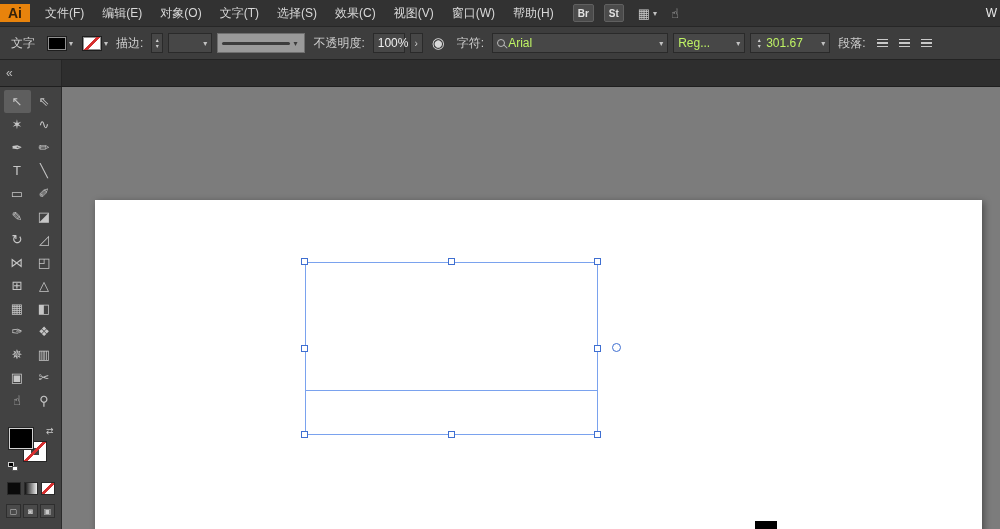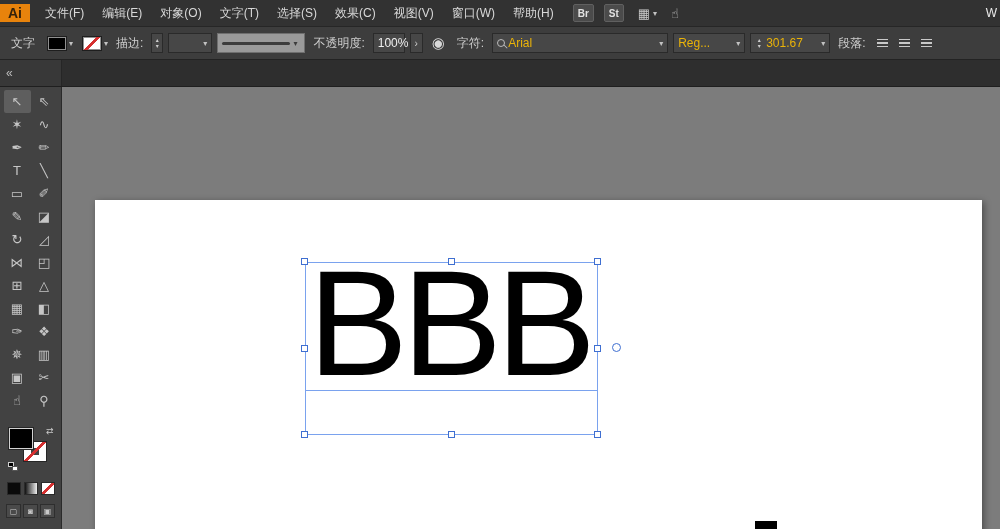--- a/index.html
+++ b/index.html
@@ -26,21 +26,21 @@
   .cb-label{margin:0 3px;text-align:right;}
   .cb-link{text-underline-offset:2px;margin:0 3px;cursor:pointer;}
   .swatch-group{display:flex;align-items:center;gap:2px;margin-left:4px;}
   .swatch{width:20px;height:15px;border:1px solid #1e1e1e;box-shadow:inset 0 0 0 1px #909090;position:relative;overflow:hidden;}
   .fill-black{background:#000;}
   .stroke-none{background:#fff;}
   .stroke-none::after{content:"";position:absolute;inset:0;background:linear-gradient(135deg,transparent 43%,#d53030 43%,#d53030 57%,transparent 57%);}
   .spinner{display:flex;flex-direction:column;justify-content:center;width:12px;height:20px;background:#474747;border:1px solid #2a2a2a;}
   .spinner span{font-size:6px;line-height:6px;text-align:center;color:#ccc;}
   .combo{height:20px;background:#474747;border:1px solid #2a2a2a;display:flex;align-items:center;padding:0 4px;gap:3px;}
-  .combo .val{flex:1;overflow:hidden;color:#eab308;}
+  .combo .val{flex:1;overflow:hidden;color:#bef264;}
   .combo.disabled{background:#9a9a9a;border-color:#6f6f6f;}
   .profile-line{width:68px;height:3px;background:#3c3c3c;border-radius:2px;}
   .field{height:20px;background:#474747;border:1px solid #2a2a2a;color:#efefef;display:flex;align-items:center;padding:0 4px;}
   .mini-btn{width:13px;height:20px;background:#474747;border:1px solid #2a2a2a;display:flex;align-items:center;justify-content:center;font-size:10px;color:#ccc;}
   .recolor{font-size:15px;color:#d8d8d8;margin:0 4px;}
   .mag{width:8px;height:8px;border:1px solid #bbb;border-radius:50%;position:relative;flex:none;}
   .mag::after{content:"";position:absolute;width:5px;height:1px;background:#bbb;transform:rotate(45deg);right:-4px;bottom:-1px;}
   .align-btn{width:17px;height:17px;display:flex;align-items:center;justify-content:center;}
   .align-glyph{width:11px;height:9px;background:repeating-linear-gradient(to bottom,#c9c9c9 0 1.5px,transparent 1.5px 3.5px);}
 
@@ -292,21 +292,20 @@
 
       <div class="drawmode-row">
         <div class="draw-btn">▢</div>
         <div class="draw-btn">◙</div>
         <div class="draw-btn">▣</div>
       </div>
     </div>
 
     <div class="canvas">
       <div class="artboard"></div>
-      <div class="bbb">BBB</div>
 
       <div class="selbox"></div>
       <div class="baseline"></div>
 
       <div class="handle" style="left:239px;top:171px;"></div>
       <div class="handle" style="left:386px;top:171px;"></div>
       <div class="handle" style="left:532px;top:171px;"></div>
       <div class="handle" style="left:239px;top:258px;"></div>
       <div class="handle" style="left:532px;top:258px;"></div>
       <div class="handle" style="left:239px;top:344px;"></div>

